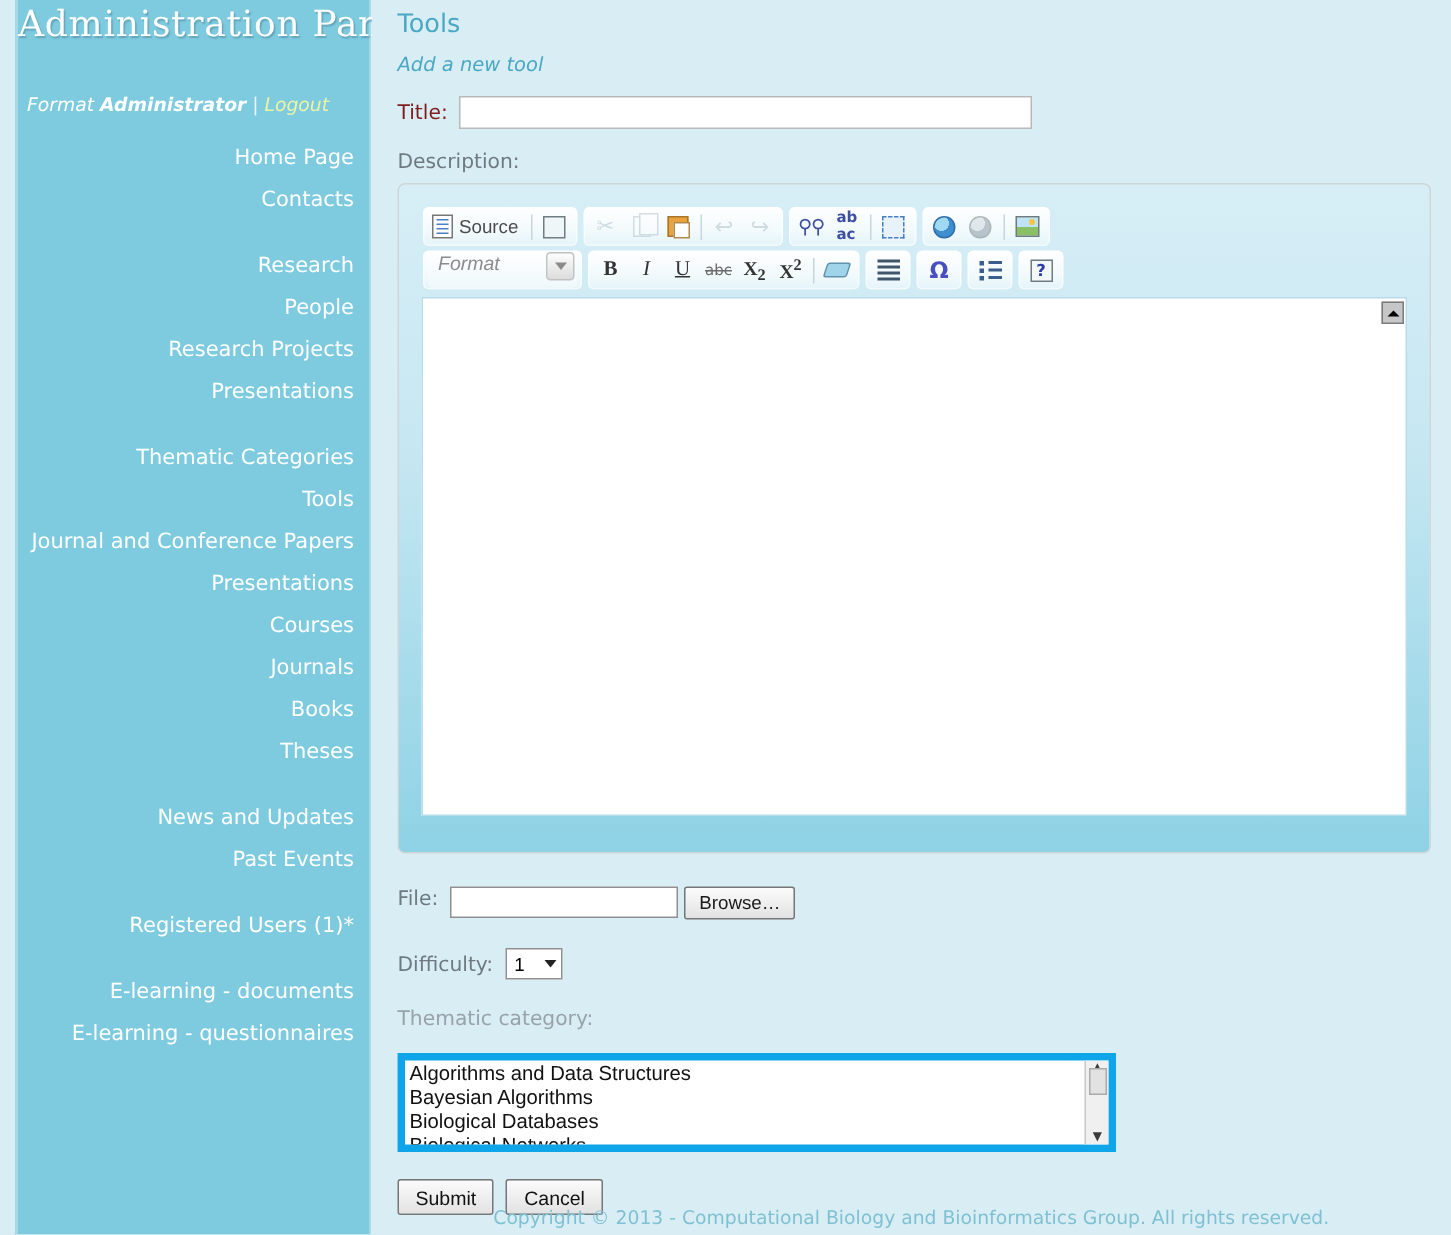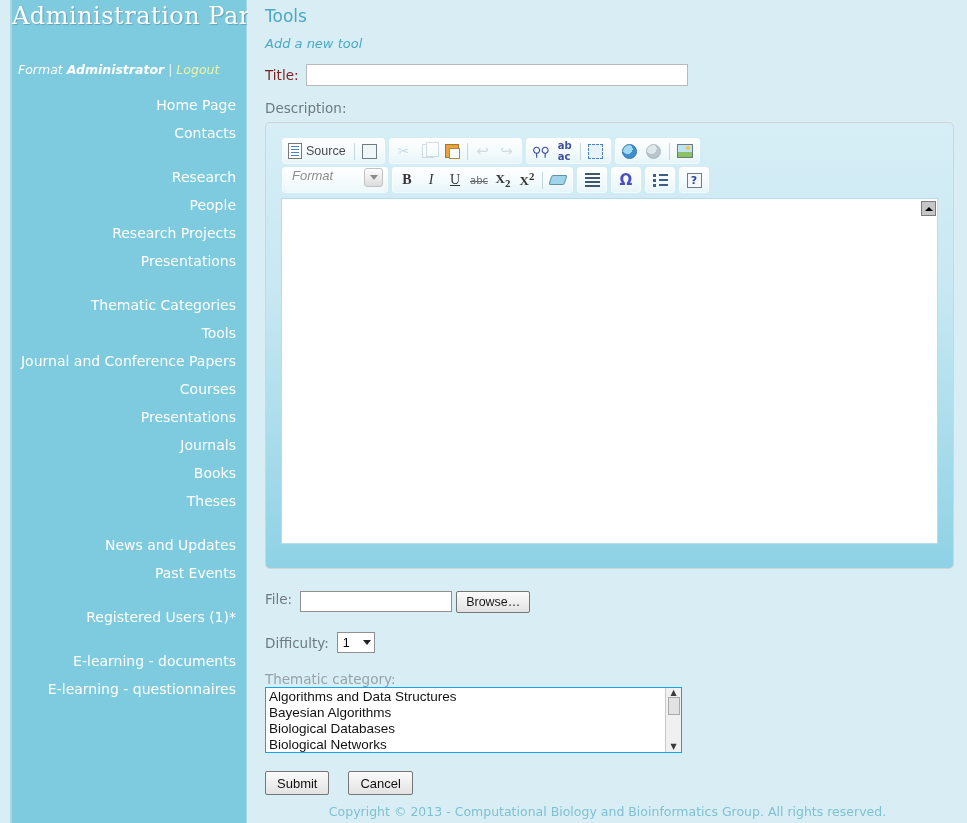--- a/index.html
+++ b/index.html
@@ -297,41 +297,41 @@
     font-family: "Liberation Sans", sans-serif; font-size: 12.5px; color: #000;
     display: flex; align-items: center; justify-content: space-between;
     padding: 0 3px 0 5px; cursor: pointer;
   }
   #difficulty-select i {
     border-left: 4px solid transparent; border-right: 4px solid transparent;
     border-top: 5px solid #222; display: block;
   }
   #cat-label { margin-top: 18px; font-size: 13.5px; color: #97a3a8; }
   #cat-list {
-    margin-top: 0; width: 417px; height: 66px;
-    border: 1px solid #0ea5e9; background: #fff;
+    margin-top: 15px; width: 479px; height: 66px;
+    border: 5px solid #0ea5e9; background: #fff;
     display: flex; overflow: hidden;
   }
   #cat-options { flex: 1; padding: 1px 0 0 3px; }
   .cat-opt {
     font-family: "Liberation Sans", sans-serif;
     font-size: 13.5px; color: #111; line-height: 16px; white-space: nowrap;
     cursor: pointer;
   }
   #cat-scroll {
     width: 16px; background: #f0f0f0; border-left: 1px solid #c9c9c9;
     display: flex; flex-direction: column; align-items: center;
     justify-content: space-between; padding: 1px 0;
   }
   #cat-scroll .arr { font-size: 8px; color: #3a3a3a; line-height: 8px; }
   #cat-scroll .thumb {
     width: 12px; height: 18px; background: #e2e2e2; border: 1px solid #aaa;
     margin-top: -28px;
   }
-  #btn-row { margin-top: 18px; display: flex; gap: 19px; }
+  #btn-row { margin-top: 18px; display: flex; gap: 8px; }
   .form-btn {
     height: 24px; min-width: 62px; padding: 0 11px;
     background: linear-gradient(to bottom,#fbfbfb,#e2e2e2);
     border: 1px solid #767676; border-radius: 2px;
     font-family: "Liberation Sans", sans-serif; font-size: 13px; color: #111;
     cursor: pointer;
   }
   #footer {
     position: absolute;
     left: 248px; right: 0; bottom: 4px;
@@ -357,22 +357,22 @@
         <a class="nav-item" href="#">Contacts</a>
         <div class="nav-gap"></div>
         <a class="nav-item" href="#">Research</a>
         <a class="nav-item" href="#">People</a>
         <a class="nav-item" href="#">Research Projects</a>
         <a class="nav-item" href="#">Presentations</a>
         <div class="nav-gap"></div>
         <a class="nav-item" href="#">Thematic Categories</a>
         <a class="nav-item" href="#">Tools</a>
         <a class="nav-item" href="#">Journal and Conference Papers</a>
+        <a class="nav-item" href="#">Presentations</a>
         <a class="nav-item" href="#">Courses</a>
-        <a class="nav-item" href="#">Presentations</a>
         <a class="nav-item" href="#">Journals</a>
         <a class="nav-item" href="#">Books</a>
         <a class="nav-item" href="#">Theses</a>
         <div class="nav-gap"></div>
         <a class="nav-item" href="#">News and Updates</a>
         <a class="nav-item" href="#">Past Events</a>
         <div class="nav-gap"></div>
         <a class="nav-item" href="#">Registered Users (1)*</a>
         <div class="nav-gap"></div>
         <a class="nav-item" href="#">E-learning - documents</a>

